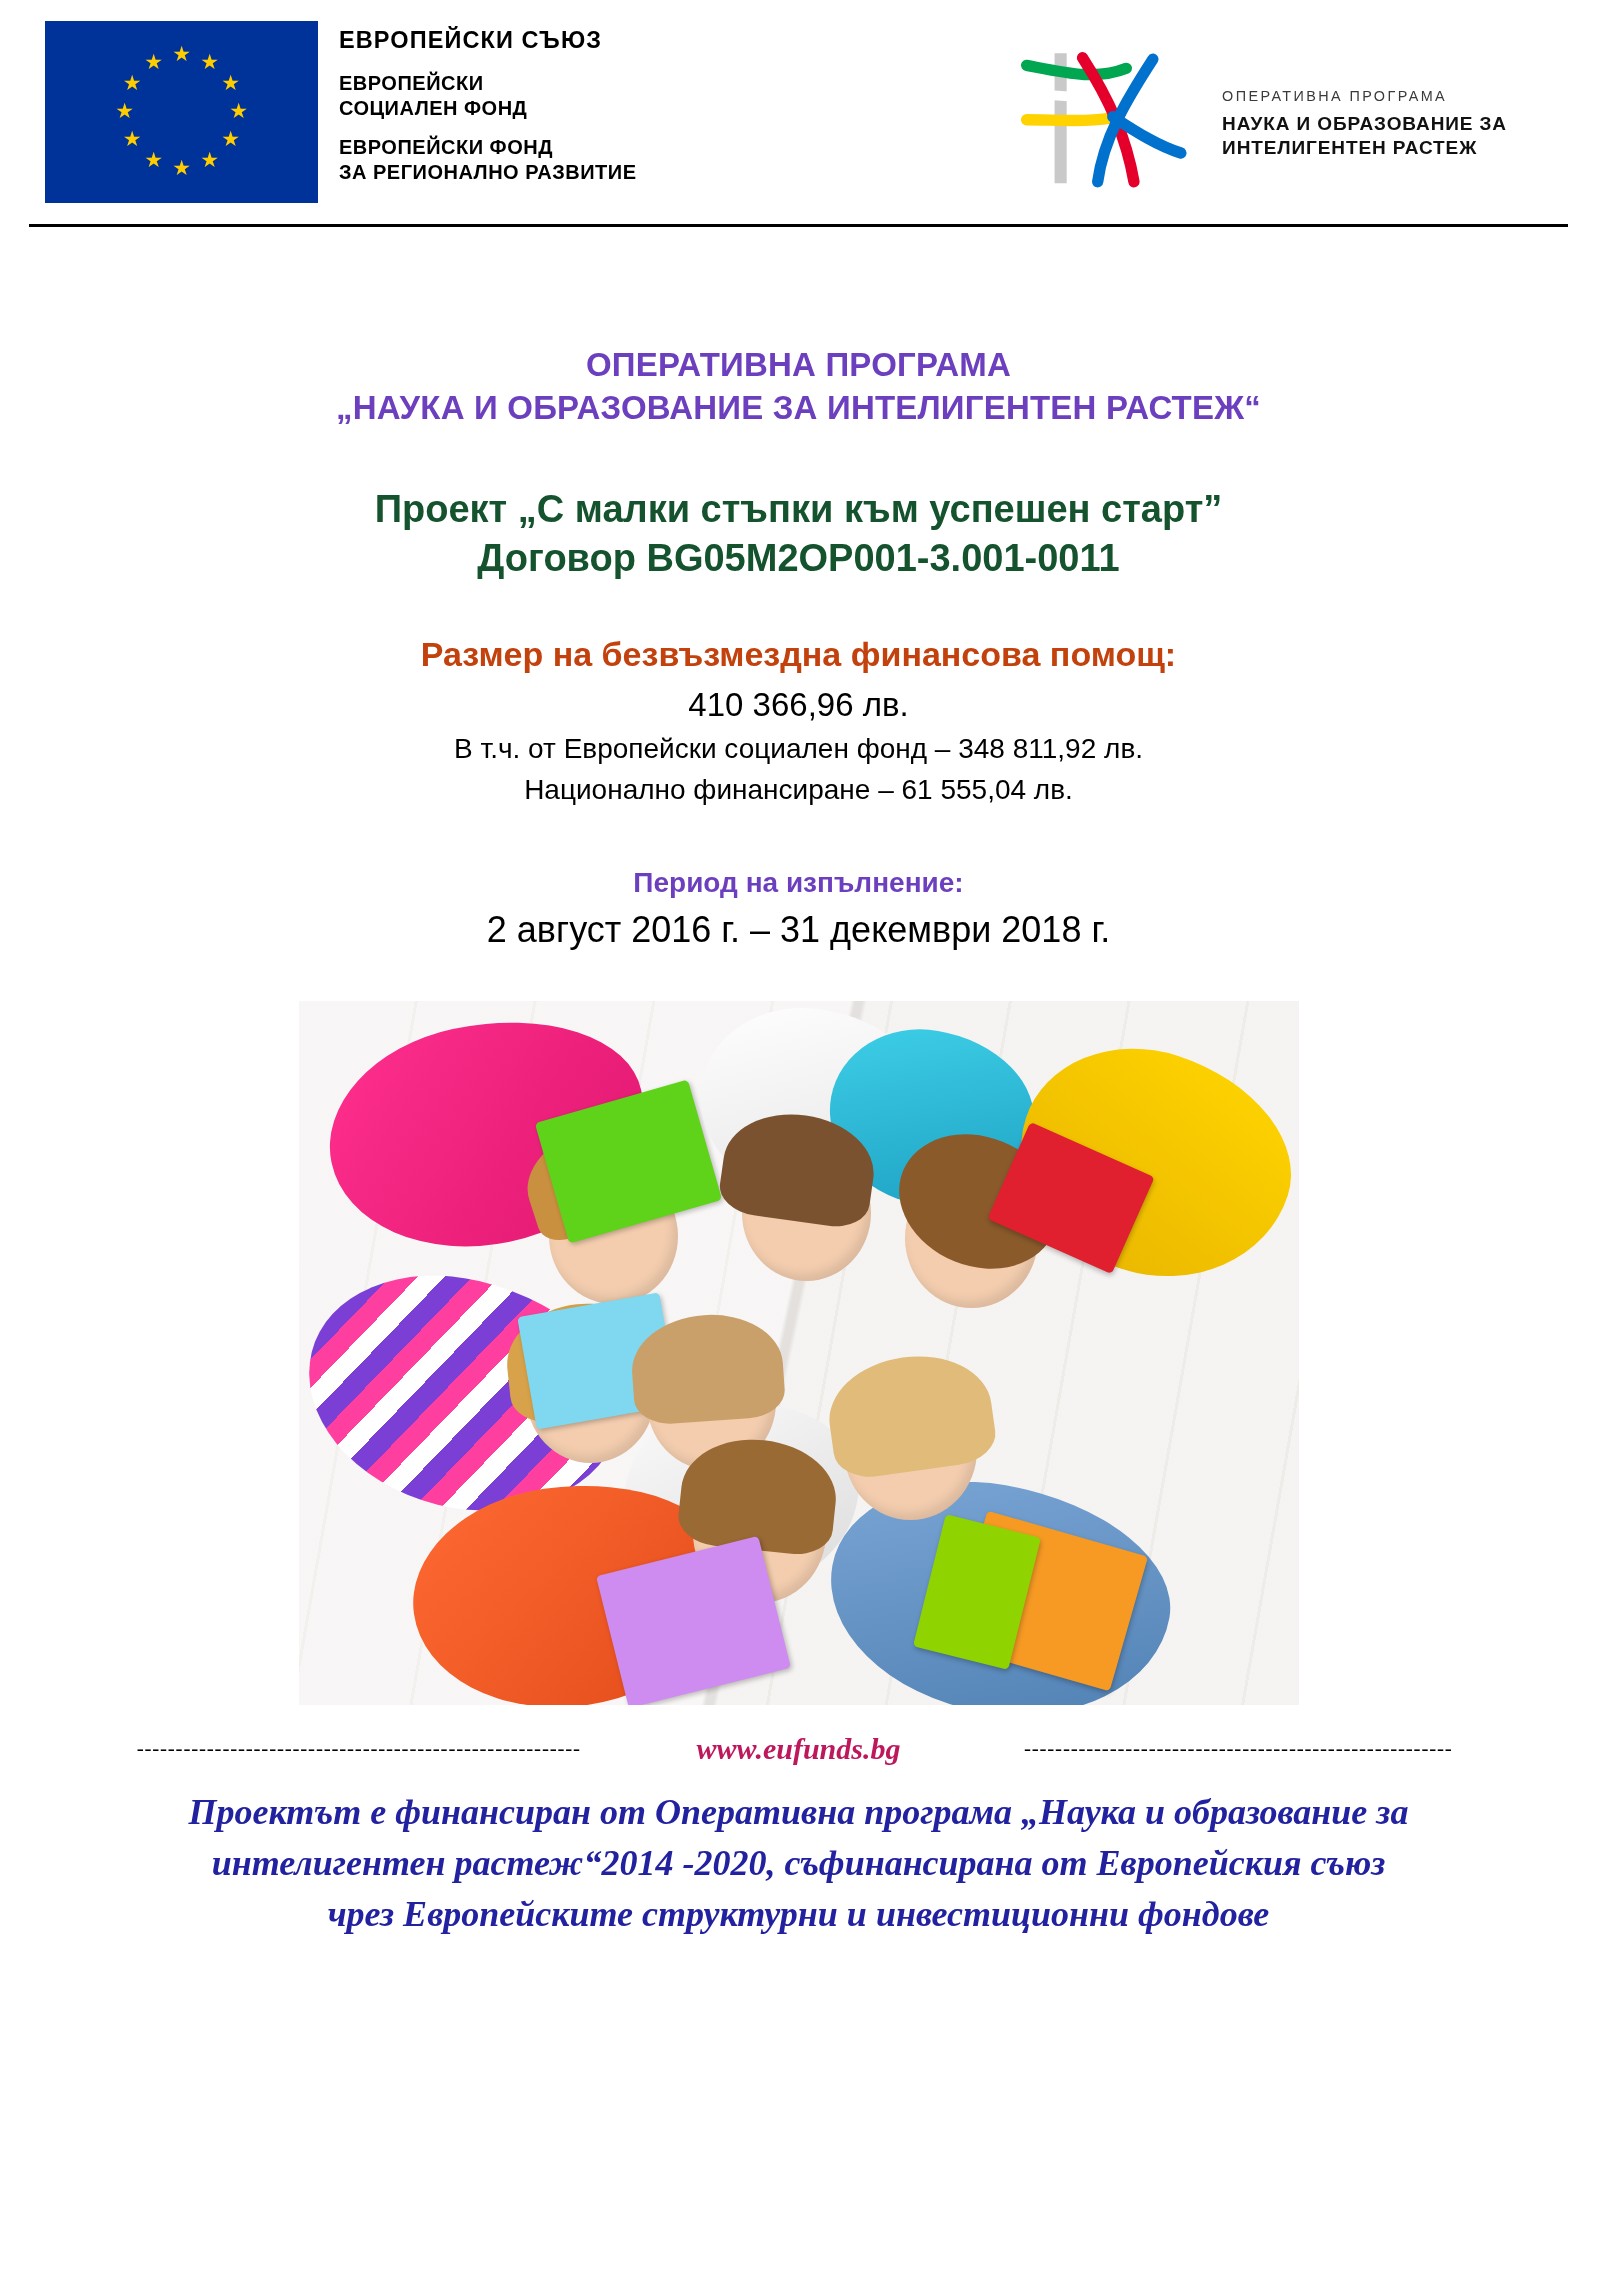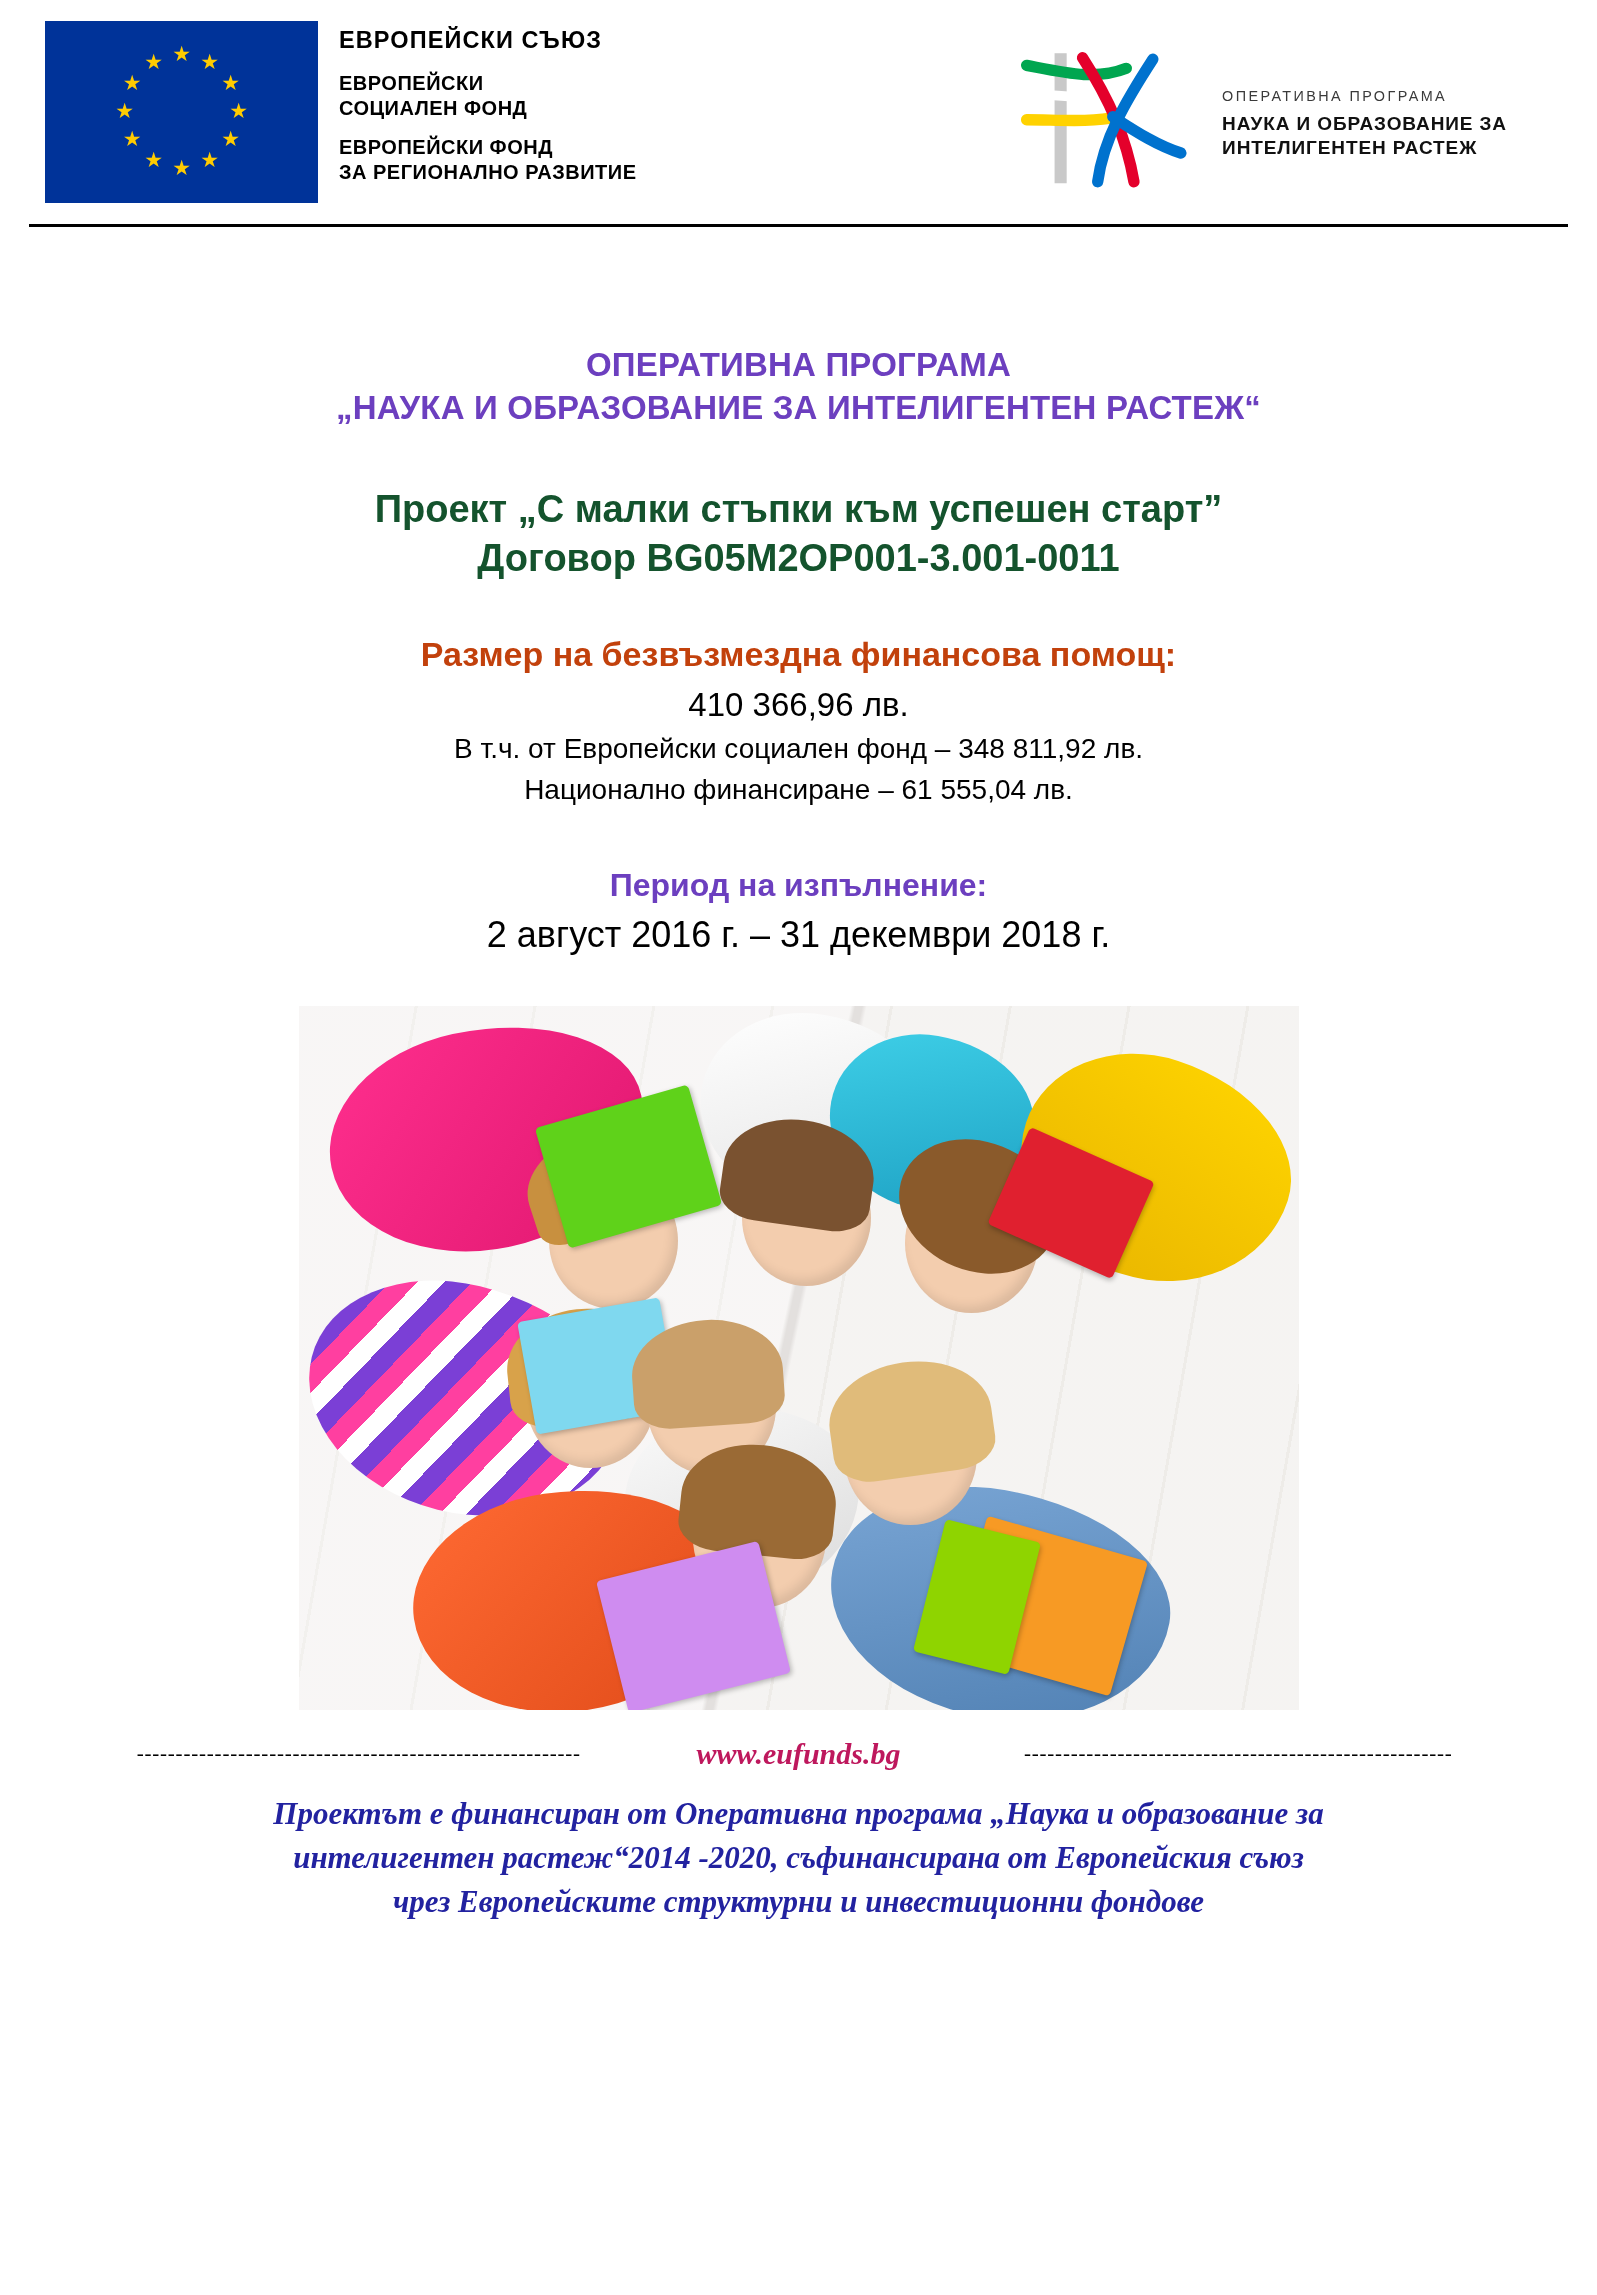--- a/index.html
+++ b/index.html
@@ -159,21 +159,21 @@
   }
   .grant-line {
     margin-top: 9px;
     font-size: 28px;
   }
 
   .period-label {
     margin-top: 61px;
     color: #6C3FBF;
     font-weight: bold;
-    font-size: 32px;
+    font-size: 28px;
   }
   .period-value {
     margin-top: 10.6px;
     font-size: 36px;
   }
 
   
   .photo-wrap {
     margin: 50px auto 0 auto;
     width: 1000px;
@@ -239,21 +239,21 @@
     font-style: italic;
     font-size: 30px;
     white-space: nowrap;
   }
   .footer-text {
     margin-top: 21px;
     color: #2222a0;
     font-family: "Liberation Serif", serif;
     font-weight: bold;
     font-style: italic;
-    font-size: 31px;
+    font-size: 36px;
     line-height: 1.42;
   }
 </style>
 </head>
 <body>
 
 <div class="header">
 
   <div class="eu-block">
     <div class="eu-flag">

